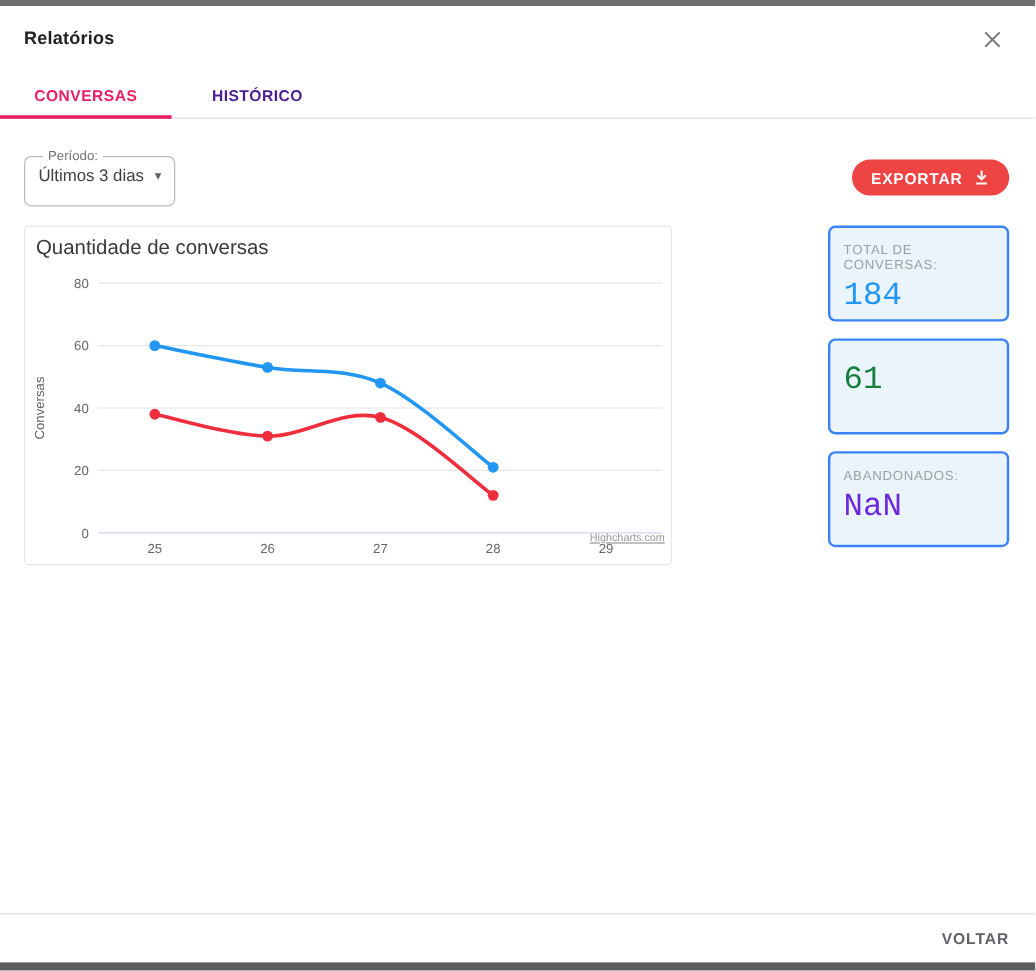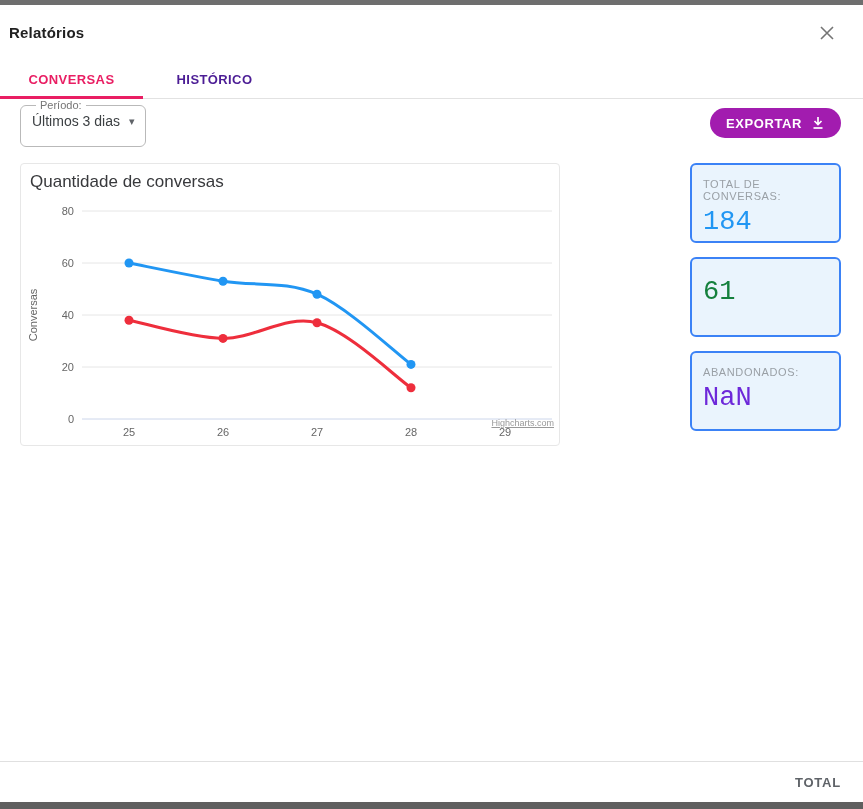--- a/index.html
+++ b/index.html
@@ -1,38 +1,38 @@
 <!DOCTYPE html>
 <html><head>
 <meta charset="utf-8">
 <style>
   * { margin:0; padding:0; box-sizing:border-box; }
   html,body { width:863px; height:809px; background:#fff; font-family:"Liberation Sans", sans-serif; }
   .window { position:relative; width:863px; height:809px; background:#fff; display:flex; flex-direction:column; overflow:hidden; }
   .edge-top { height:5px; background:#6e6e6e; flex:0 0 auto; }
   .edge-bottom { height:7px; background:#5f5f5f; flex:0 0 auto; }
 
-  .modal-header { height:55px; display:flex; align-items:center; padding:0 24px 0 9px; flex:0 0 auto; }
+  .modal-header { height:55px; display:flex; align-items:center; padding:0 24px 0 20px; flex:0 0 auto; }
   .modal-title { font-size:15px; font-weight:bold; color:#212121; letter-spacing:.2px; }
   .close-btn { margin-left:auto; background:none; border:none; cursor:pointer; width:24px; height:24px; display:flex; align-items:center; justify-content:center; }
 
   .tabs { display:flex; border-bottom:1px solid #e2e2e2; height:39px; flex:0 0 auto; }
   .tab { width:143px; display:flex; align-items:center; justify-content:center; font-size:13px; font-weight:bold; letter-spacing:.4px; color:#4c1d95; cursor:pointer; position:relative; }
   .tab.active { color:#e91e63; }
   .tab.active::after { content:""; position:absolute; left:0; right:0; bottom:-1px; height:3px; background:#e91e63; }
 
   .body { flex:1 1 auto; display:flex; flex-direction:column; padding:0 22px 0 20px; }
-  .controls-row { display:flex; align-items:center; justify-content:space-between; height:48px; flex:0 0 auto; }
+  .controls-row { margin-top:25px; display:flex; align-items:center; justify-content:space-between; height:48px; flex:0 0 auto; }
 
   fieldset.period { width:126px; height:48px; border:1px solid #b9b9b9; border-radius:6px; padding:0 0 0 11px; cursor:pointer; }
   fieldset.period legend { font-size:11px; color:#757575; padding:0 4px; margin-left:4px; }
   .select-value { display:flex; align-items:center; margin-top:2px; font-size:14px; color:#3c4043; }
   .select-arrow { margin-left:9px; font-size:11px; color:#5f6368; }
 
-  .export-btn { height:30px; padding:0 16px; border:none; border-radius:15px; background:#a21caf; color:#fff; font-size:13px; font-weight:bold; letter-spacing:.6px; display:flex; align-items:center; gap:9px; cursor:pointer; font-family:"Liberation Sans", sans-serif; }
+  .export-btn { height:30px; padding:0 16px; border:none; border-radius:15px; background:#ef4444; color:#fff; font-size:13px; font-weight:bold; letter-spacing:.6px; display:flex; align-items:center; gap:9px; cursor:pointer; font-family:"Liberation Sans", sans-serif; }
 
   .main-row { margin-top:16px; display:flex; align-items:flex-start; flex:0 0 auto; }
   .chart-card { position:relative; width:540px; height:283px; border:1px solid #e7e7e7; border-radius:4px; background:#fff; }
   .chart-title { position:absolute; top:8px; left:9px; font-size:17px; color:#38393c; }
   .chart-credits { position:absolute; right:5px; bottom:17px; font-size:9px; color:#999; cursor:pointer;text-decoration:underline; }
   #chart-svg { position:absolute; left:0; top:0; }
 
   .stats { margin-left:auto; width:151px; display:flex; flex-direction:column; gap:14px; }
   .stat-card { height:80px; background:#eaf4fd; border:2px solid #3b82f6; border-radius:6px; padding:13px 11px 0 11px; }
   .stat-label { font-size:11px; letter-spacing:.6px; color:#9aa0a6; }
@@ -128,17 +128,17 @@
         </div>
         <div class="stat-card">
           <div class="stat-label">ABANDONADOS:</div>
           <div class="stat-value" style="color: #6d28d9;">NaN</div>
         </div>
       </div>
     </div>
   </div>
 
   <div class="footer">
-    <button class="back-btn">TOTAL</button>
+    <button class="back-btn">VOLTAR</button>
   </div>
 
   <div class="edge-bottom"></div>
 </div>
 
 </body></html>

